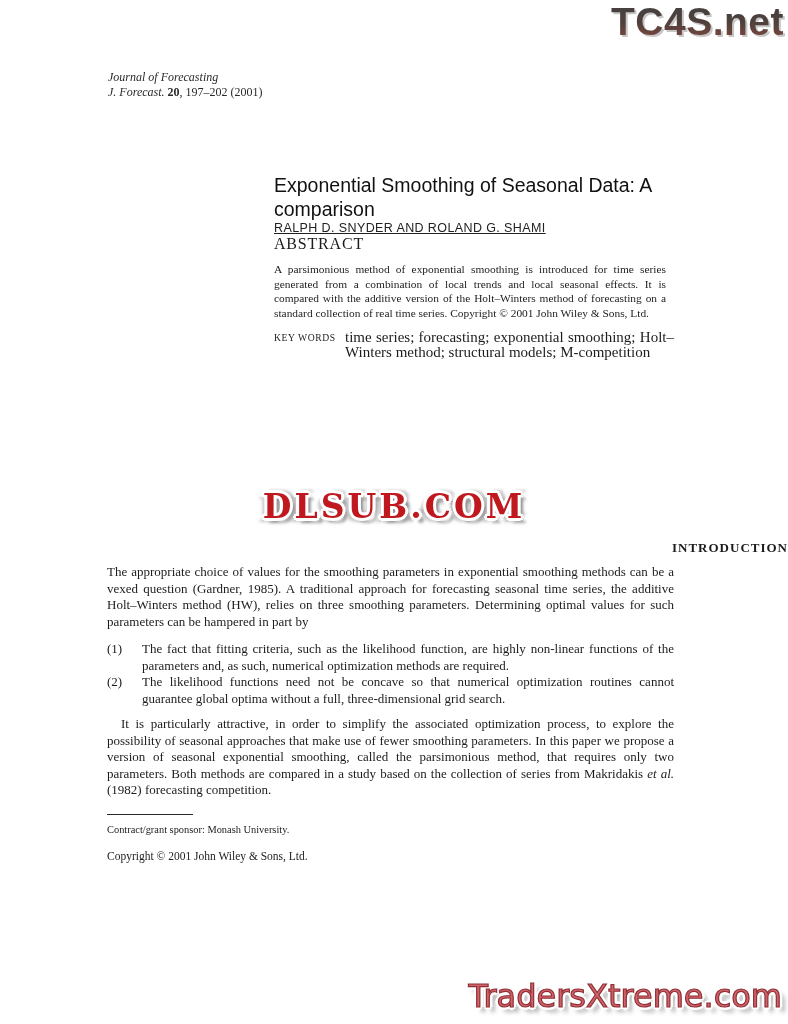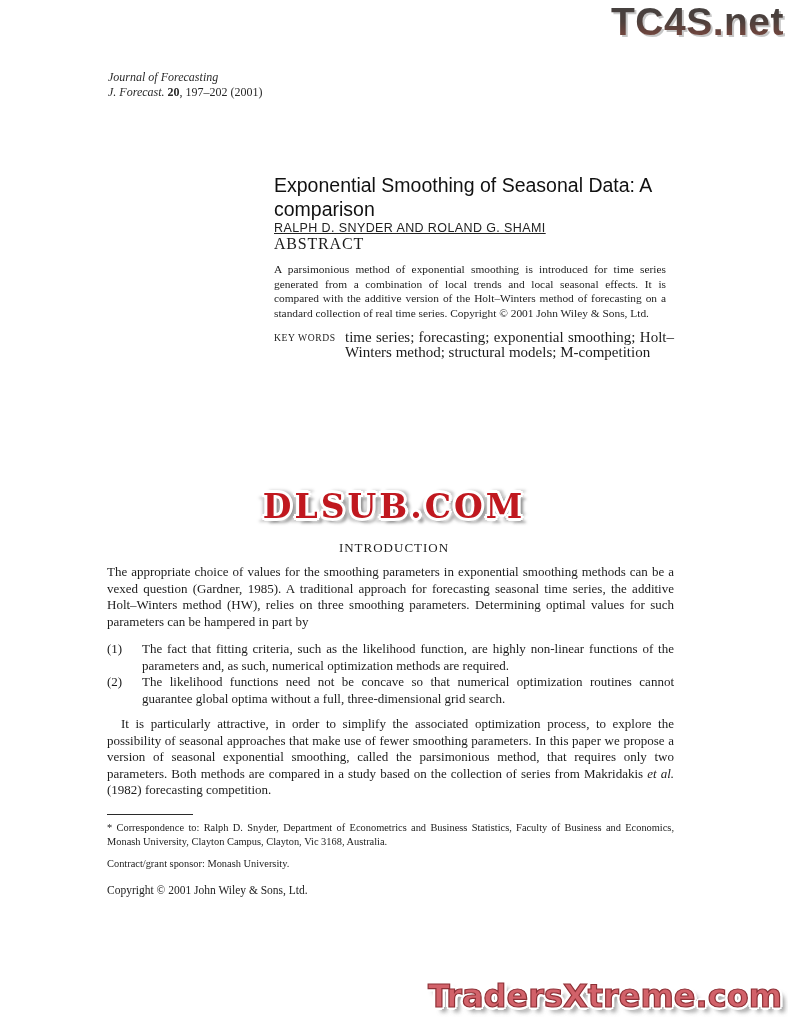--- a/index.html
+++ b/index.html
@@ -58,42 +58,42 @@
     text-shadow:
       -3px 0 0 #fff, 3px 0 0 #fff, 0 -3px 0 #fff, 0 3px 0 #fff,
       -2px -2px 0 #fff, 2px -2px 0 #fff, -2px 2px 0 #fff, 2px 2px 0 #fff,
       5px 5px 3px rgba(110,110,110,0.65), -5px 4px 3px rgba(120,120,120,0.4),
       5px -3px 3px rgba(120,120,120,0.4);
   }
 
   
   .intro-heading {
     position:absolute; top:540px; left:0; width:100%;
-    text-align:center; font-size:13px; letter-spacing:1px; color:#1c1c1c;
+    text-align:right; font-size:13px; letter-spacing:1px; color:#1c1c1c;font-weight:bold;
   }
   .body-col { position:absolute; left:107px; top:564px; width:567px; }
   .para { font-size:13px; line-height:16.5px; text-align:justify; color:#1c1c1c; }
   .list { margin-top:11px; }
   .list-item { display:flex; }
   .list-num { width:35px; flex:none; font-size:13px; line-height:16.5px; }
   .list-text { flex:1; font-size:13px; line-height:16.5px; text-align:justify; }
   .para2 { margin-top:9px; text-indent:14px; }
   .italic { font-style:italic; }
 
   
   .footnotes { position:absolute; left:107px; top:814px; width:567px; }
   .fn-rule { width:86px; height:1px; background:#2a2a2a; margin-bottom:6px; }
   .fn-text { font-size:10.4px; line-height:14px; text-align:justify; color:#222; }
   .fn-sponsor { margin-top:8px; font-size:10.4px; line-height:14px; color:#222; }
   .fn-copyright { margin-top:13px; font-size:11.5px; color:#222; }
 
   
   .traders {
     position:absolute; right:6px; bottom:9px;
-    font-family:"DejaVu Sans", sans-serif; font-weight:700;
+    font-family:"DejaVu Sans", sans-serif; font-weight:400;
     font-size:32px; letter-spacing:0px; white-space:nowrap;
     color:#d2626a; -webkit-text-stroke:1.2px #8e3036;
     text-shadow:
       -3px 0 0 #fff, 3px 0 0 #fff, 0 -3px 0 #fff, 0 3px 0 #fff,
       -2px -2px 0 #fff, 2px -2px 0 #fff, -2px 2px 0 #fff, 2px 2px 0 #fff,
       5px 5px 4px rgba(110,110,110,0.7);
   }
 </style>
 </head>
 <body>
@@ -132,20 +132,19 @@
       <div class="list-item">
         <div class="list-num">(2)</div>
         <div class="list-text">The likelihood functions need not be concave so that numerical optimization routines cannot guarantee global optima without a full, three-dimensional grid search.</div>
       </div>
     </div>
     <p class="para para2"><span>It is particularly attractive, in order to simplify the associated optimization process, to explore the possibility of seasonal approaches that make use of fewer smoothing parameters. In this paper we propose a version of seasonal exponential smoothing, called the parsimonious method, that requires only two parameters. Both methods are compared in a study based on the collection of series from Makridakis </span><span class="italic">et al.</span><span> (1982) forecasting competition.</span></p>
   </div>
 
   <div class="footnotes">
     <div class="fn-rule"></div>
-    <div class="fn-text">* Correspondence to: Ralph D. Snyder, Department of Econometrics and Business Statistics, Faculty of Business and Economics, Monash University, Clayton Campus, Clayton, Vic 3168, Australia.</div>
     <div class="fn-sponsor">Contract/grant sponsor: Monash University.</div>
     <div class="fn-copyright">Copyright © 2001 John Wiley &amp; Sons, Ltd.</div>
   </div>
 
   <div class="traders">TradersXtreme.com</div>
 
 </div>
 
 </body></html>

